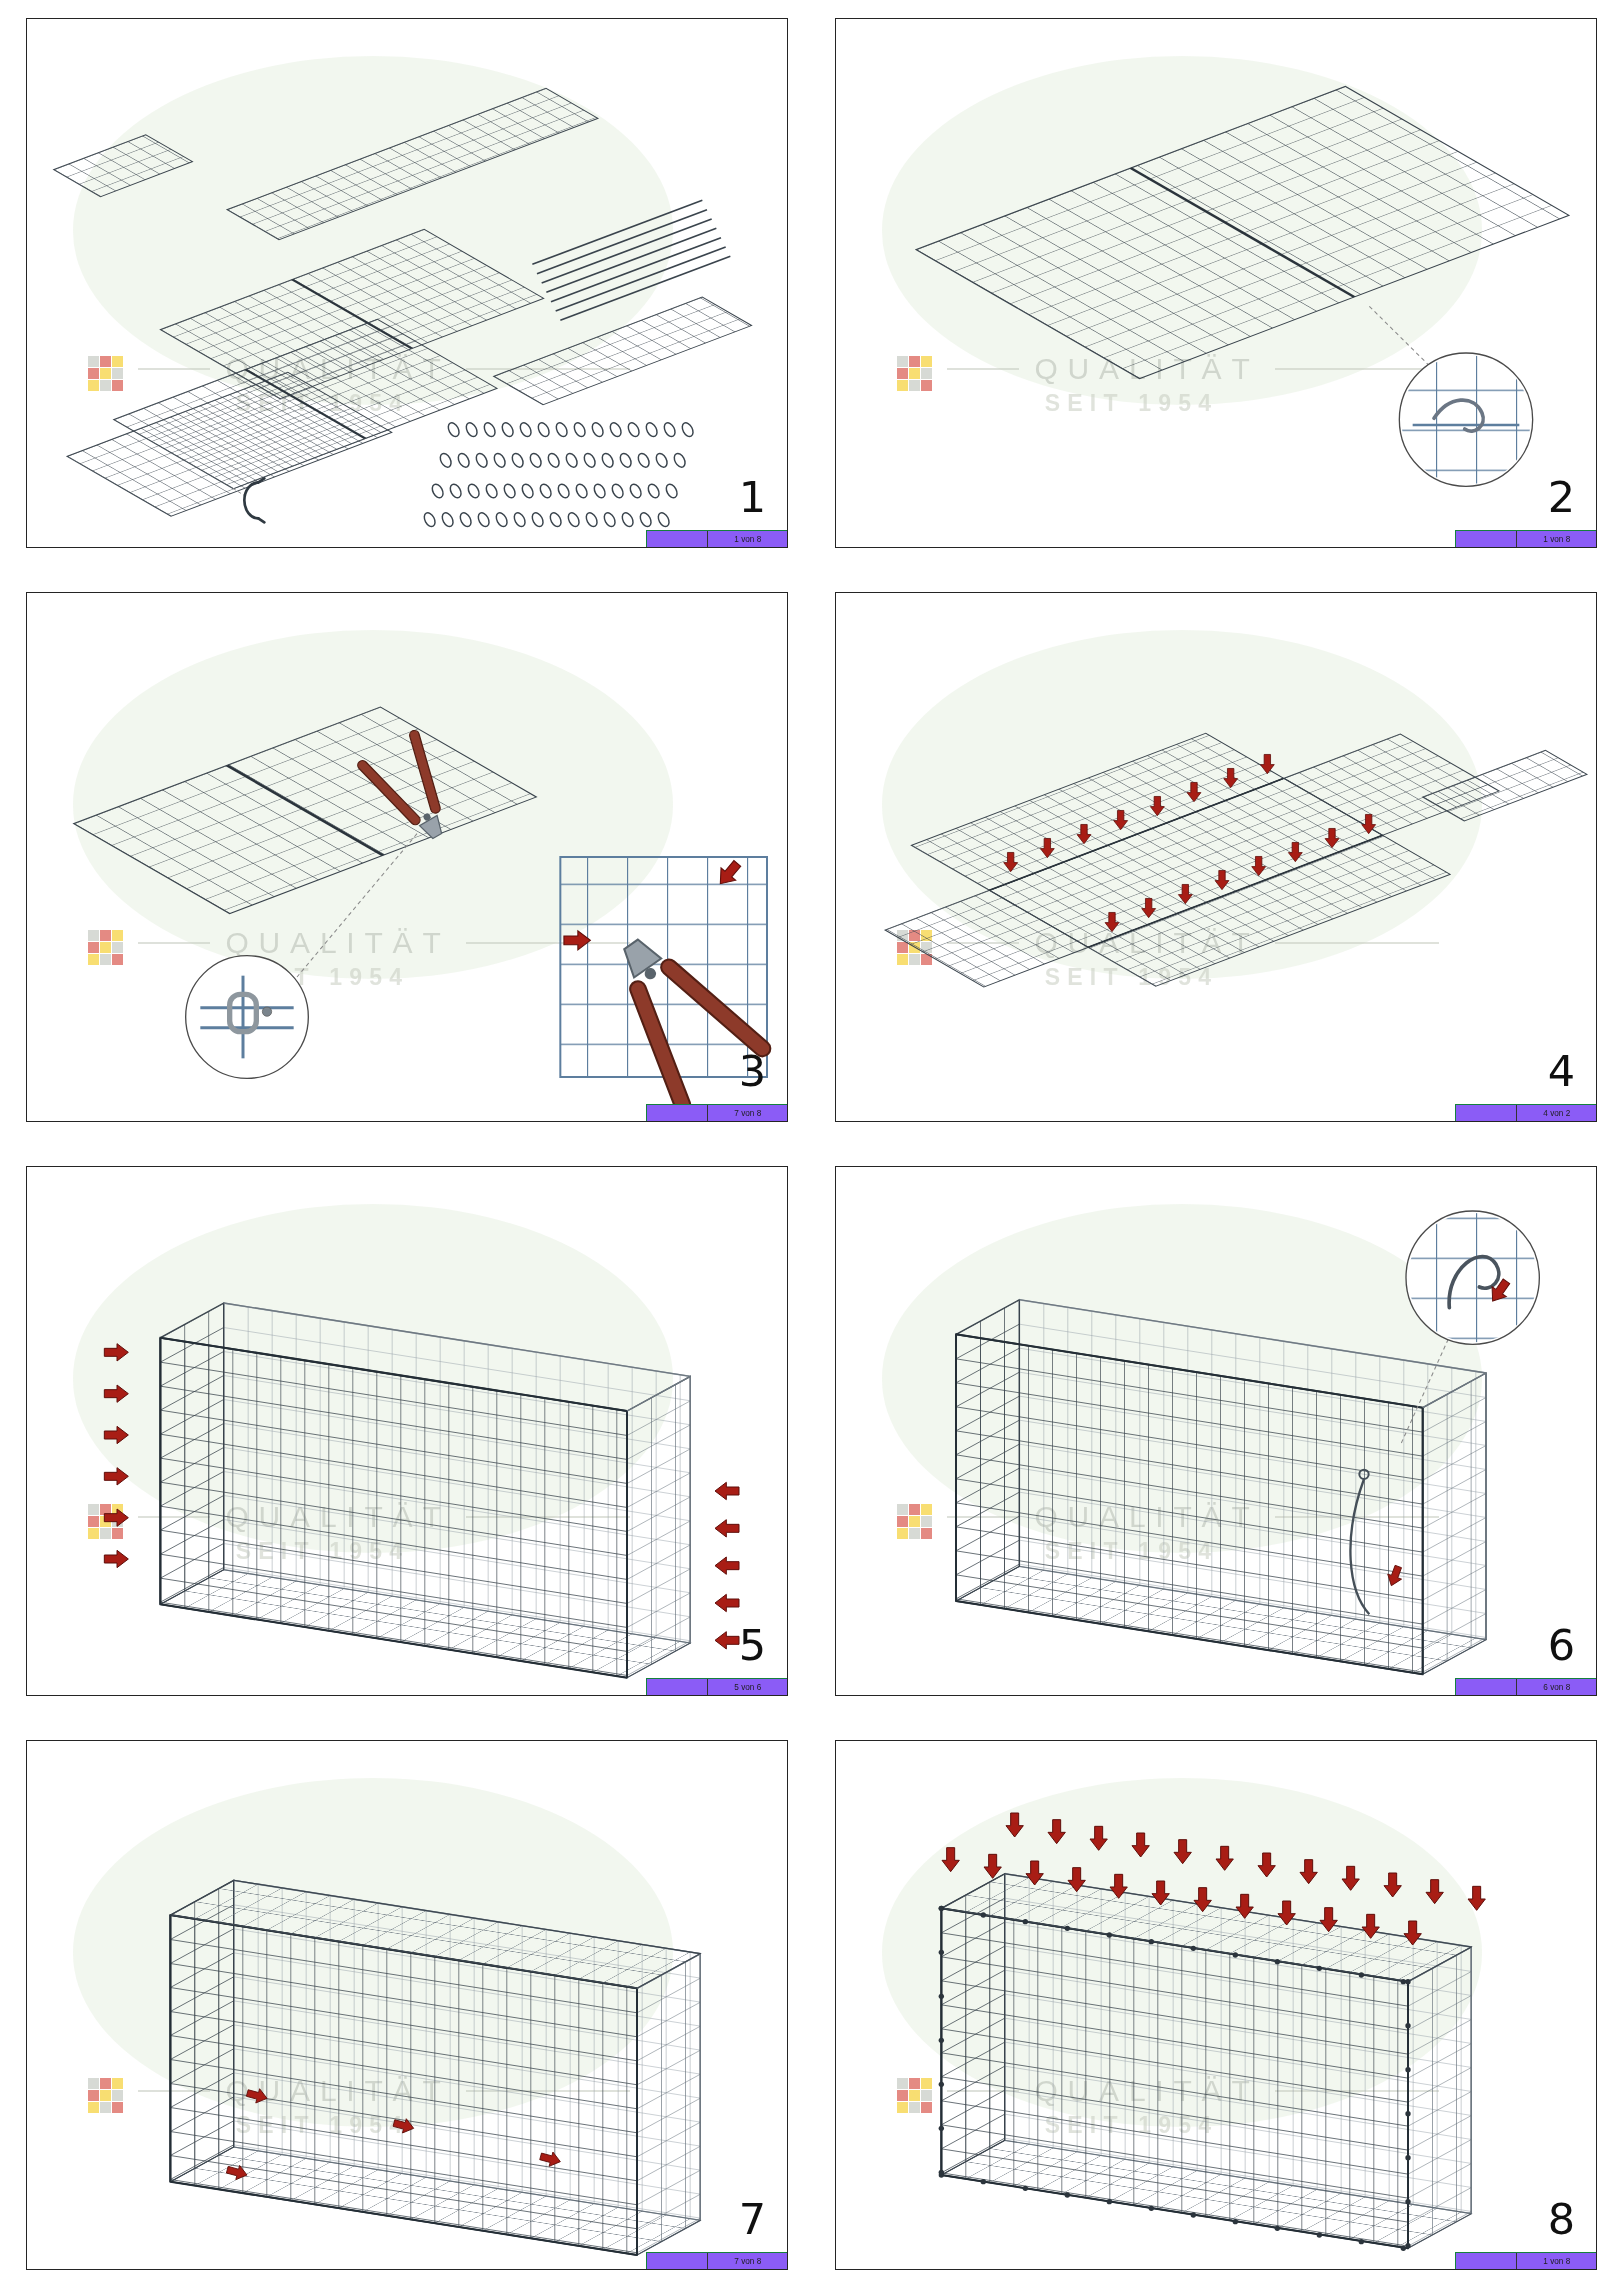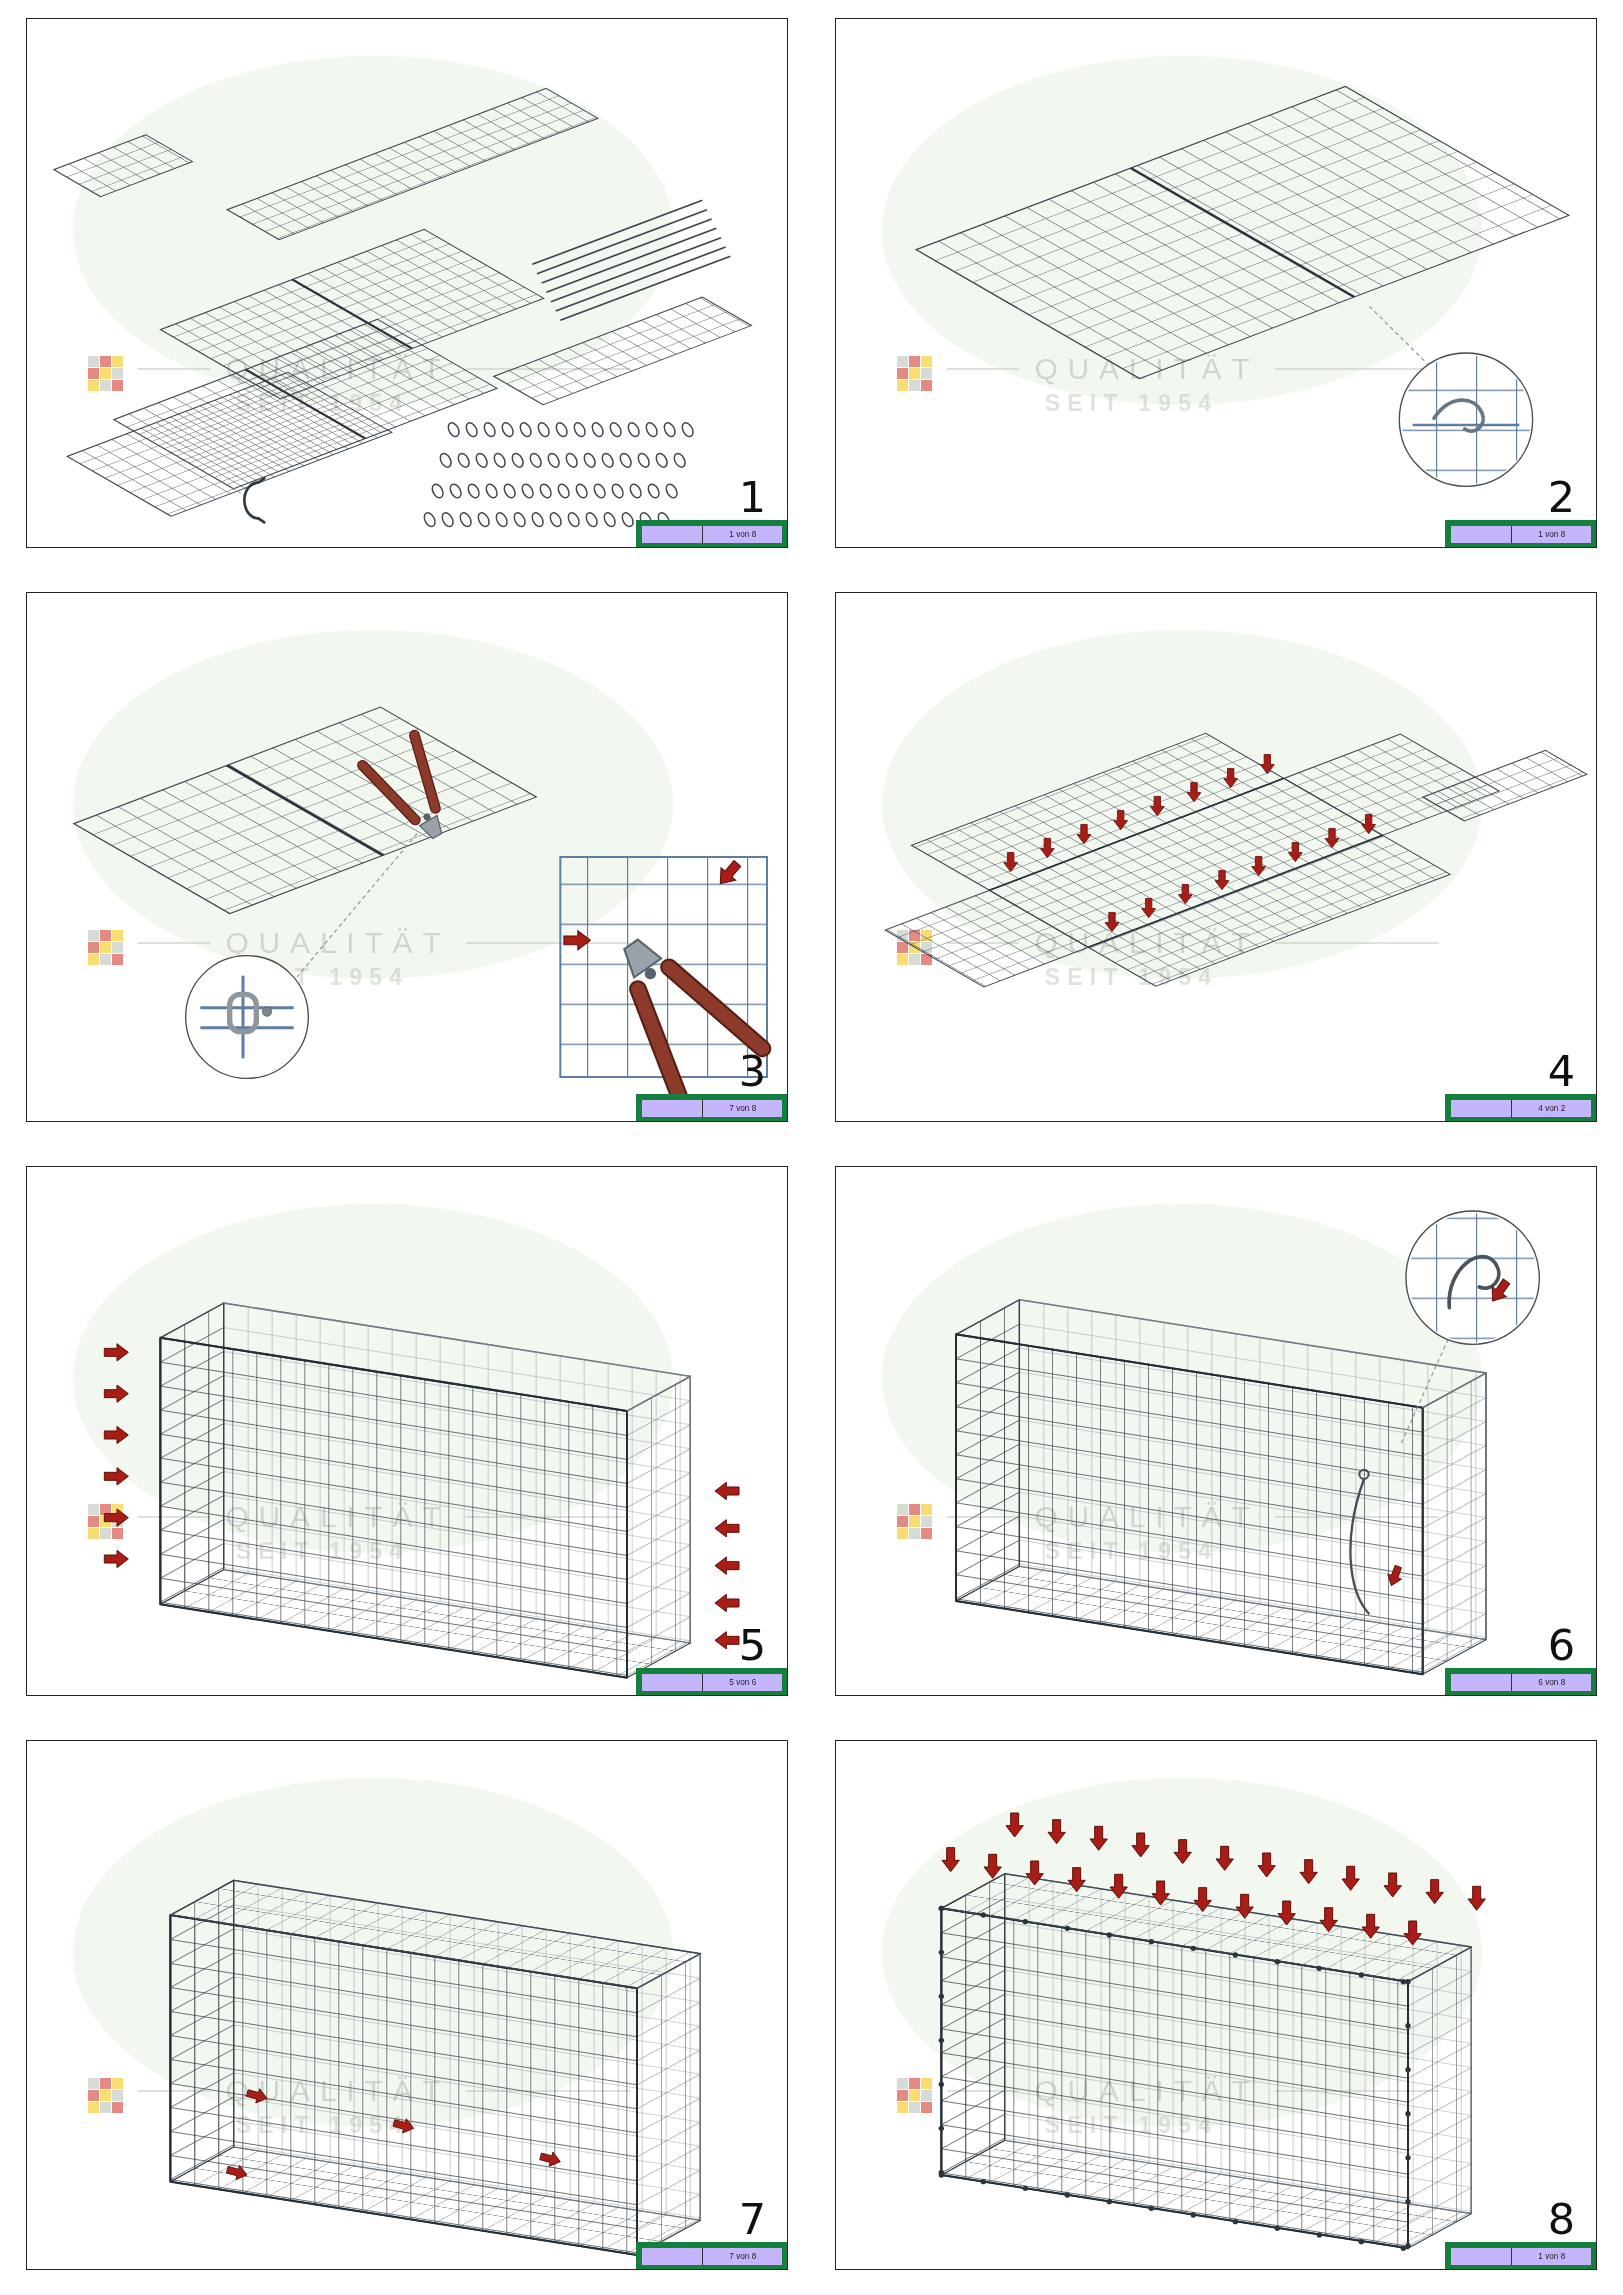--- a/index.html
+++ b/index.html
@@ -5,21 +5,21 @@
   html,body{margin:0;padding:0;background:#ffffff;}
   body{width:1623px;height:2295px;position:relative;font-family:"Liberation Sans",sans-serif;}
   .page-grid{position:absolute;left:26px;top:18.3px;display:grid;
     grid-template-columns:762px 762px;grid-template-rows:repeat(4,530px);
     column-gap:47px;row-gap:44px;}
   .panel{position:relative;border:1.6px solid #242424;background:#fff;overflow:hidden;}
   .art{position:absolute;inset:0;width:100%;height:100%;z-index:1;}
   .stepnum{position:absolute;right:21px;bottom:25px;font-size:43px;color:#101010;z-index:2;
     font-family:"DejaVu Sans",sans-serif;}
   .titleblock{position:absolute;right:-1.3px;bottom:-1.3px;height:17px;width:140px;
-    border:6px solid #15803d;display:flex;background:#c4b5fd;z-index:3;margin-left:11px;}
+    border:1px solid #15803d;display:flex;background:#8b5cf6;z-index:3;margin-left:11px;}
   .tb-a{flex:1;border-right:1px solid #333;}
   .tb-b{width:79px;font-size:8.2px;display:flex;align-items:center;justify-content:center;color:#1d1d1d;}
   
   .wm{position:absolute;inset:0;z-index:0;}
   .wm-ellipse{position:absolute;left:6%;top:7%;width:79%;height:66%;border-radius:50%;
     background:#e9f1e4;opacity:.6;}
   .wm-brand{position:absolute;left:8%;top:63%;display:flex;align-items:flex-start;gap:14.4px;opacity:.55;}
   .wm-logo{display:grid;grid-template-columns:repeat(3,11px);grid-auto-rows:11px;gap:1.3px;margin-top:3.9px;}
   .wm-logo span{display:block;}
   .wm-text{display:flex;flex-direction:column;}

